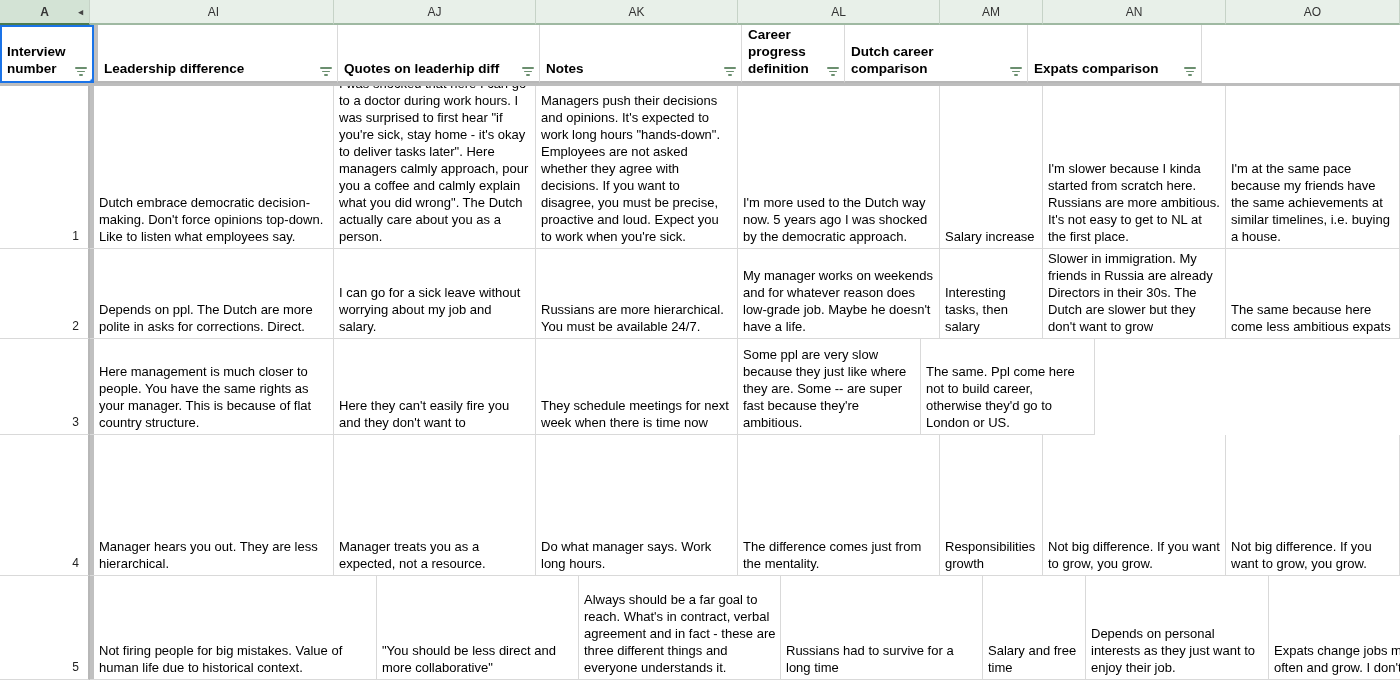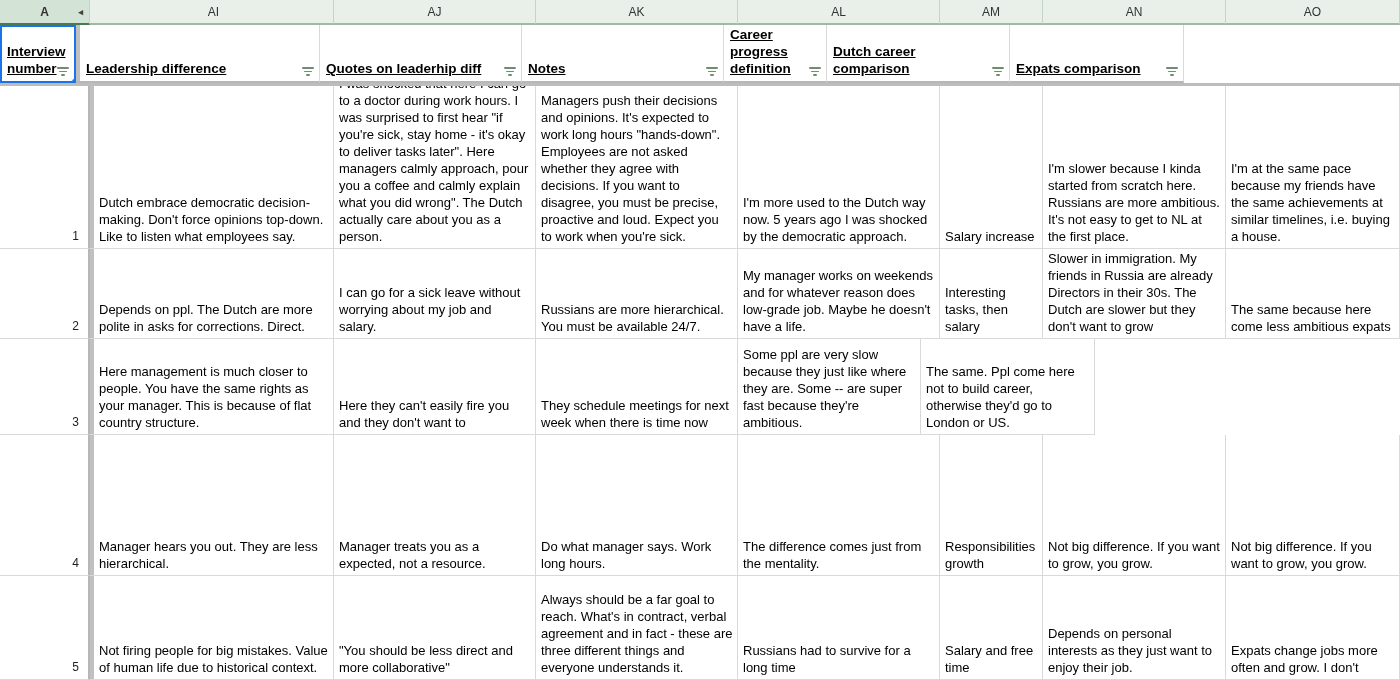--- a/index.html
+++ b/index.html
@@ -81,21 +81,20 @@
     font-size: 13.5px;
     line-height: 17px;
     font-weight: bold;
     color: #000000;
     display: flex;
     align-items: flex-end;
     position: relative;
     flex: 0 0 auto;
     background: #ffffff;
     overflow: hidden;
-    text-decoration: underline;
   }
   .hdr-cell.rownum-hdr {
     border: 2px solid #1a73e8;
     border-bottom: 2px solid #1a73e8;
     padding-left: 5px;
     padding-right: 18px;
   }
   .hdr-cell.rownum-hdr .sel-handle {
     position: absolute;
     right: -4px;
@@ -175,21 +174,21 @@
     </div>
     <div class="colhead" style="width:183px">
       <span>AN</span>
     </div>
     <div class="colhead" style="width:174px">
       <span>AO</span>
     </div>
   </div>
 
   <div class="hdr-row" style="height:58px">
-    <div class="hdr-cell rownum-hdr" style="width:76px;height:58px">
+    <div class="hdr-cell rownum-hdr" style="width:94px;height:58px">
       <span class="lbl">Interview number</span>
       <span class="funnel">
           <span></span>
           <span></span>
           <span></span>
         </span>
       <span class="sel-handle"></span>
     </div>
     <div class="hdr-cell" style="width:4px;padding:0;border-right:none;background:#c0c0c0"></div>
     <div class="hdr-cell" style="width:240px;height:58px">
@@ -284,21 +283,21 @@
     <div class="cell" style="width:202px;height:141px">Do what manager says. Work long hours.</div>
     <div class="cell" style="width:202px;height:141px">The difference comes just from the mentality.</div>
     <div class="cell" style="width:103px;height:141px">Responsibilities growth</div>
     <div class="cell" style="width:183px;height:141px">Not big difference. If you want to grow, you grow.</div>
     <div class="cell" style="width:174px;height:141px">Not big difference. If you want to grow, you grow.</div>
   </div>
 
   <div class="grid-row" style="height:104px">
     <div class="cell rownum" style="width:90px;height:104px">5</div>
     <div class="cell" style="width:4px;height:104px;padding:0;border-right:none;background:#c0c0c0"></div>
-    <div class="cell" style="width:240px;height:104px">Not firing people for big mistakes. Value of human life due to historical context.</div>
+    <div class="cell" style="width:283px;height:104px">Not firing people for big mistakes. Value of human life due to historical context.</div>
     <div class="cell" style="width:202px;height:104px">"You should be less direct and more collaborative"</div>
     <div class="cell" style="width:202px;height:104px">Always should be a far goal to reach. What's in contract, verbal agreement and in fact - these are three different things and everyone understands it.</div>
     <div class="cell" style="width:202px;height:104px">Russians had to survive for a long time</div>
     <div class="cell" style="width:103px;height:104px">Salary and free time</div>
     <div class="cell" style="width:183px;height:104px">Depends on personal interests as they just want to enjoy their job.</div>
     <div class="cell" style="width:174px;height:104px">Expats change jobs more often and grow. I don't</div>
   </div>
 
   <div class="header-shadow"></div>
 </div>

